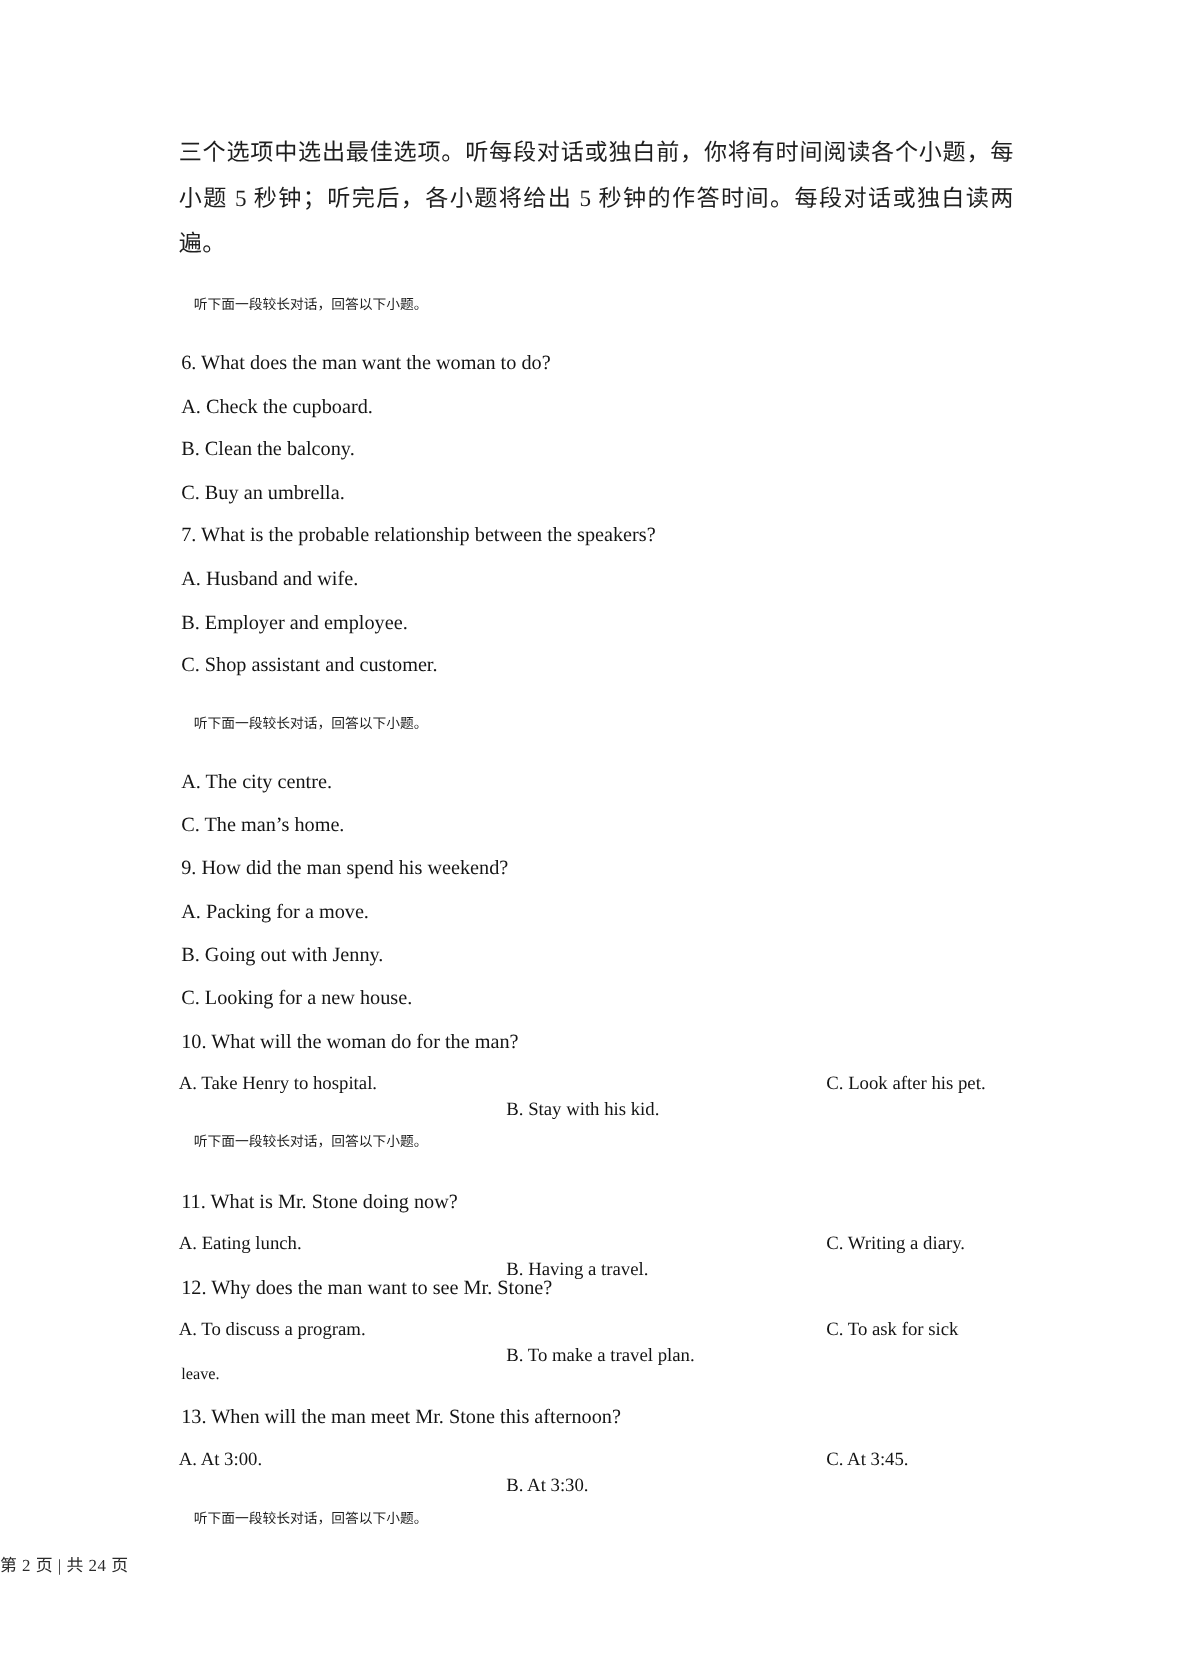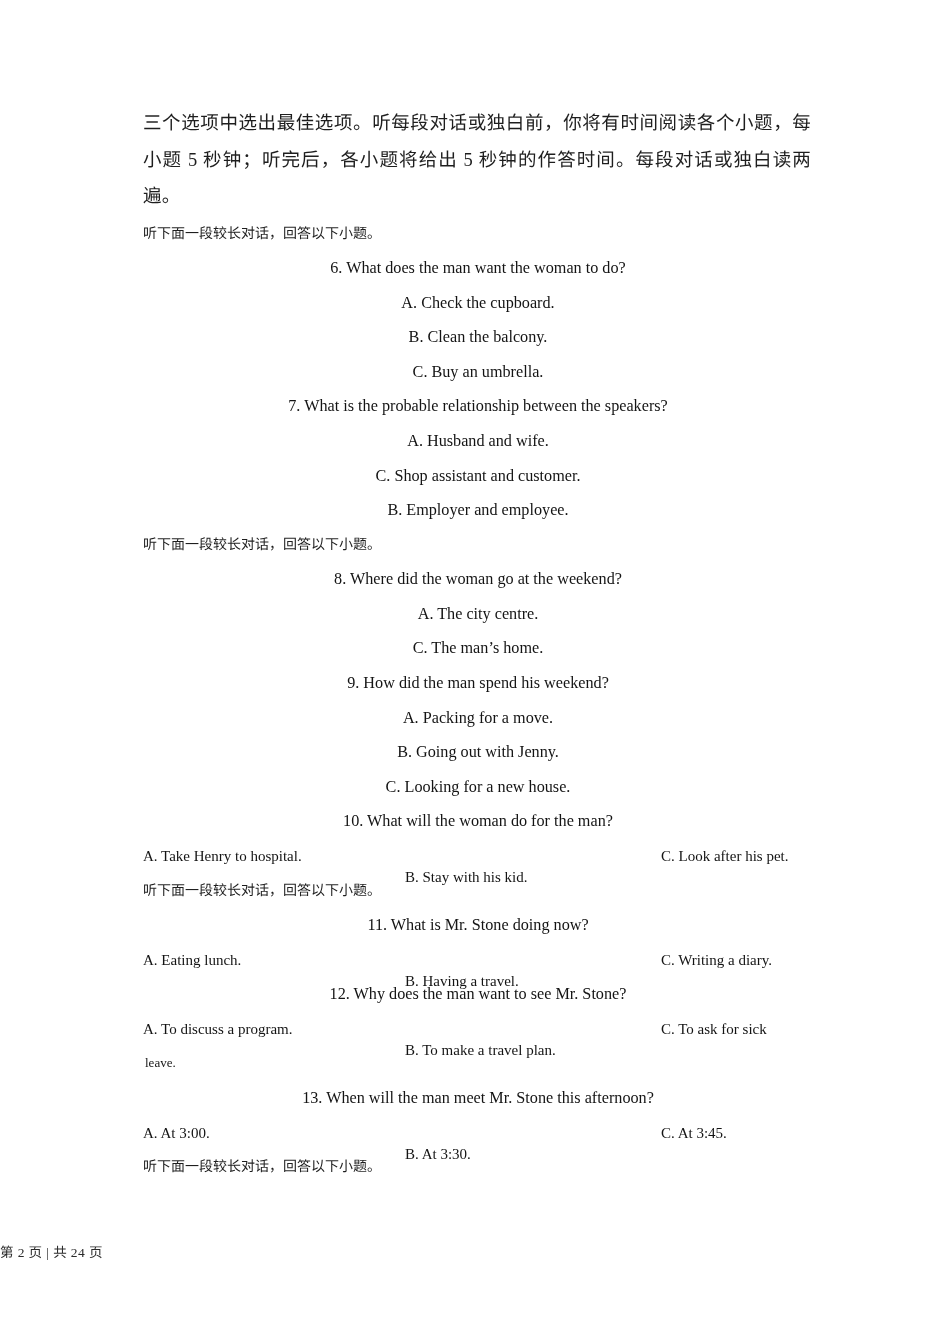--- a/index.html
+++ b/index.html
@@ -36,36 +36,35 @@
     line-height: 36.5px;
     text-align: justify;
     text-justify: inter-ideograph;
     margin: 0 0 2px 0;
     letter-spacing: 0.2px;
     color: #1e1e1e;
   }
 
   
   .instruction {
-    font-size: 14px;
+    font-size: 11px;
     line-height: 34.5px;
-    margin: 0;
+    margin: 12px;
     white-space: nowrap;
     color: #1e1e1e;
   }
 
   
   .qline {
     font-size: 16.2px;
     line-height: 34.6px;
     margin: 0;
     padding-left: 2px;
     white-space: nowrap;
     color: #141414;
-    text-align: center;
   }
 
   
   .optrow {
     font-size: 15px;
     line-height: 34.6px;
     margin: 0;
     padding-left: 2px;
     position: relative;
     height: 34.6px;
@@ -112,26 +111,25 @@
 
     <p class="instruction">听下面一段较长对话，回答以下小题。</p>
 
     <p class="qline">6. What does the man want the woman to do?</p>
     <p class="qline">A. Check the cupboard.</p>
     <p class="qline">B. Clean the balcony.</p>
     <p class="qline">C. Buy an umbrella.</p>
 
     <p class="qline">7. What is the probable relationship between the speakers?</p>
     <p class="qline">A. Husband and wife.</p>
+    <p class="qline">B. Employer and employee.</p>
     <p class="qline">C. Shop assistant and customer.</p>
-    <p class="qline">B. Employer and employee.</p>
 
     <p class="instruction">听下面一段较长对话，回答以下小题。</p>
 
-    <p class="qline">8. Where did the woman go at the weekend?</p>
     <p class="qline">A. The city centre.</p>
     <p class="qline">C. The man’s home.</p>
 
     <p class="qline">9. How did the man spend his weekend?</p>
     <p class="qline">A. Packing for a move.</p>
     <p class="qline">B. Going out with Jenny.</p>
     <p class="qline">C. Looking for a new house.</p>
 
     <p class="qline">10. What will the woman do for the man?</p>
     <div class="optrow">

